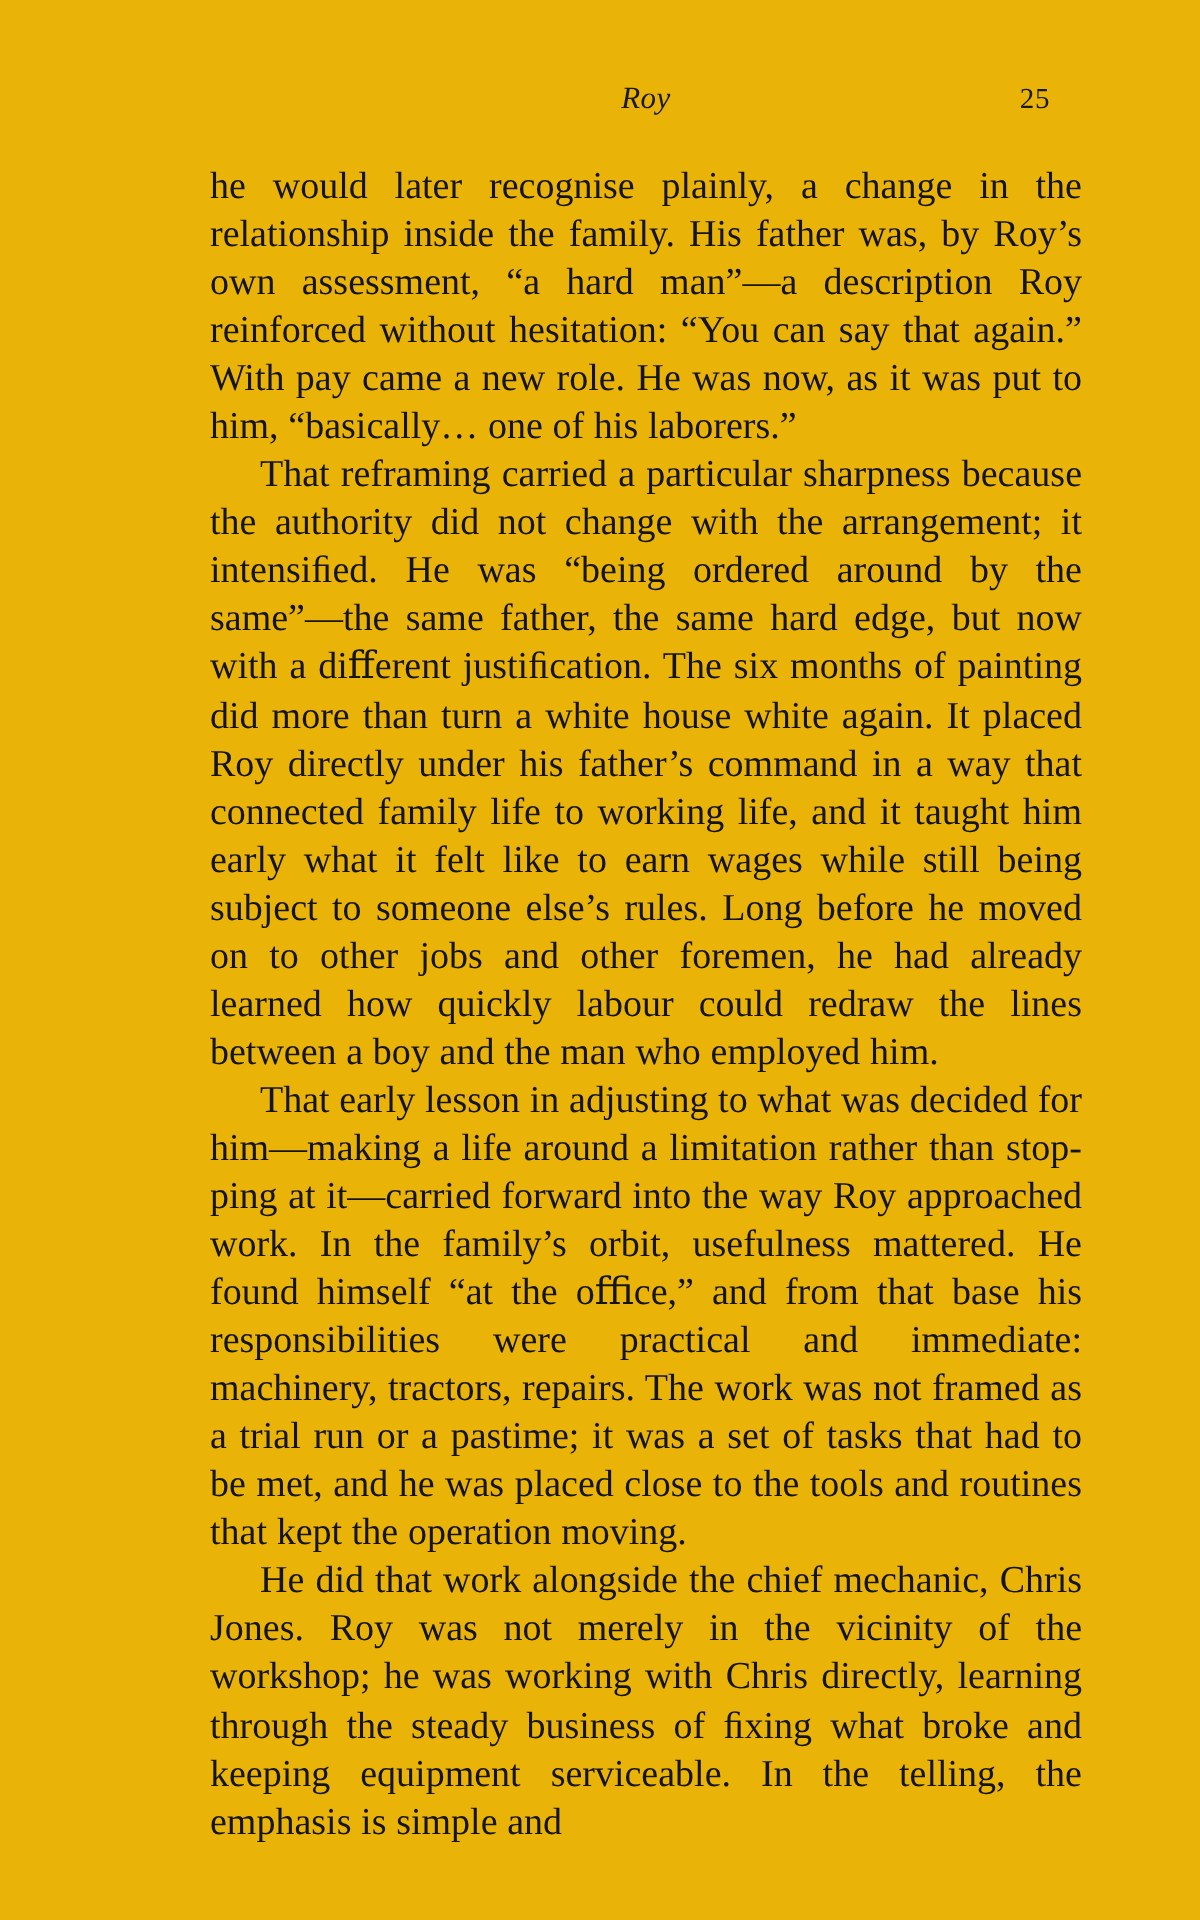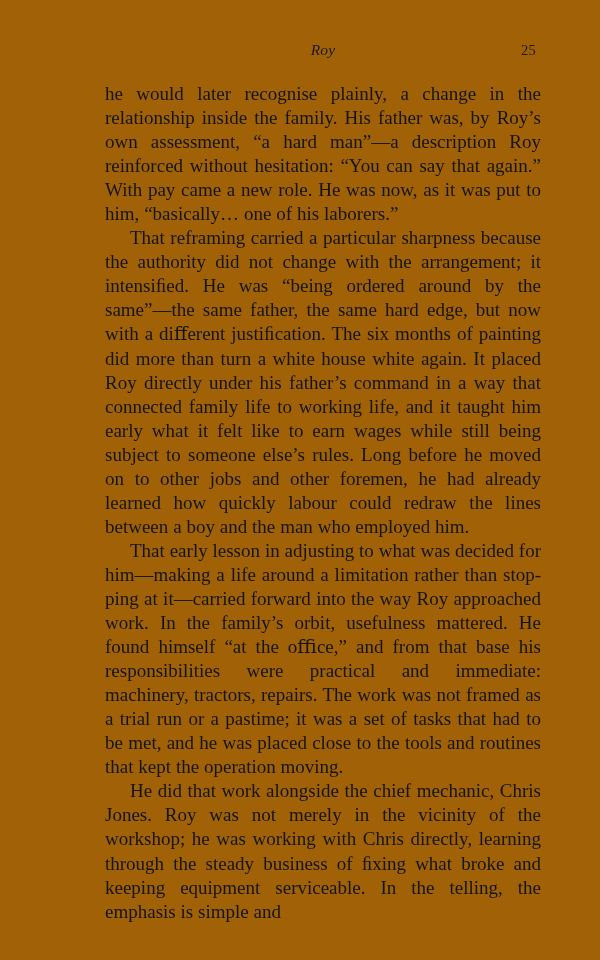--- a/index.html
+++ b/index.html
@@ -12,21 +12,21 @@
     background: #ffffff;
     font-family: "Liberation Serif", "DejaVu Serif", serif;
     color: #141414;
     overflow: hidden;
   }
 
   .page {
     position: relative;
     width: 600px;
     height: 960px;
-    background: #a16207;
+    background: #eab308;
     box-sizing: border-box;
   }
 
   
   .running-head {
     position: absolute;
     left: 105px;
     top: 40px;
     width: 436px;
     height: 24px;
@@ -38,21 +38,21 @@
     top: 0;
     text-align: center;
     font-style: italic;
     font-size: 15.5px;
     letter-spacing: 0.2px;
     color: #1a1a1a;
     line-height: 20px;
   }
   .running-head-folio {
     position: absolute;
-    right: 5px;
+    right: 16px;
     top: 0;
     font-size: 14.5px;
     line-height: 20px;
     color: #1a1a1a;
     font-variant-numeric: oldstyle-nums;
     -moz-font-feature-settings: "onum";
     -webkit-font-feature-settings: "onum";
     font-feature-settings: "onum";
     letter-spacing: 0.3px;
   }

